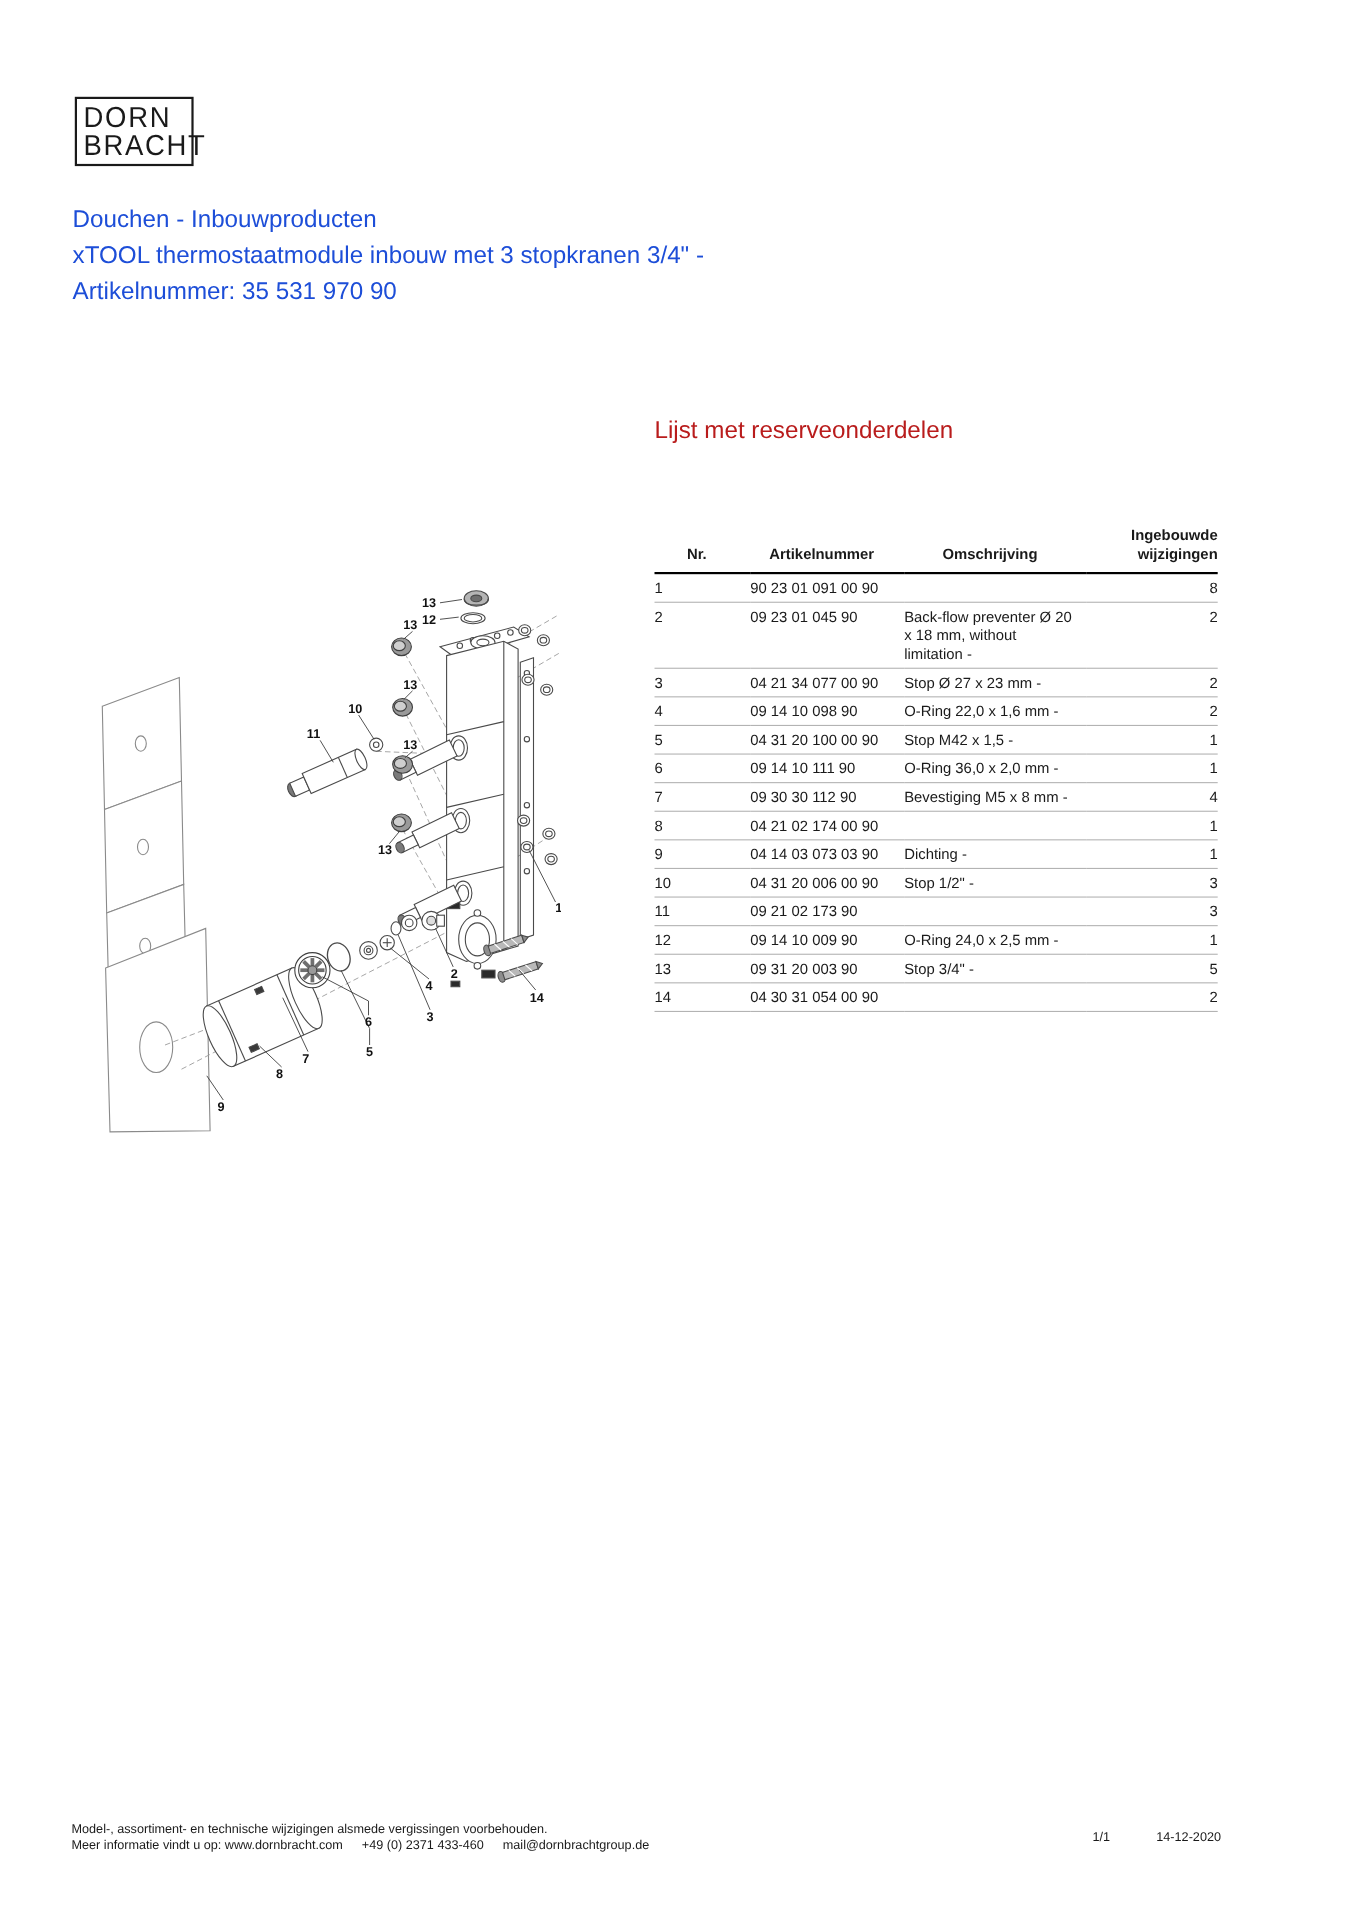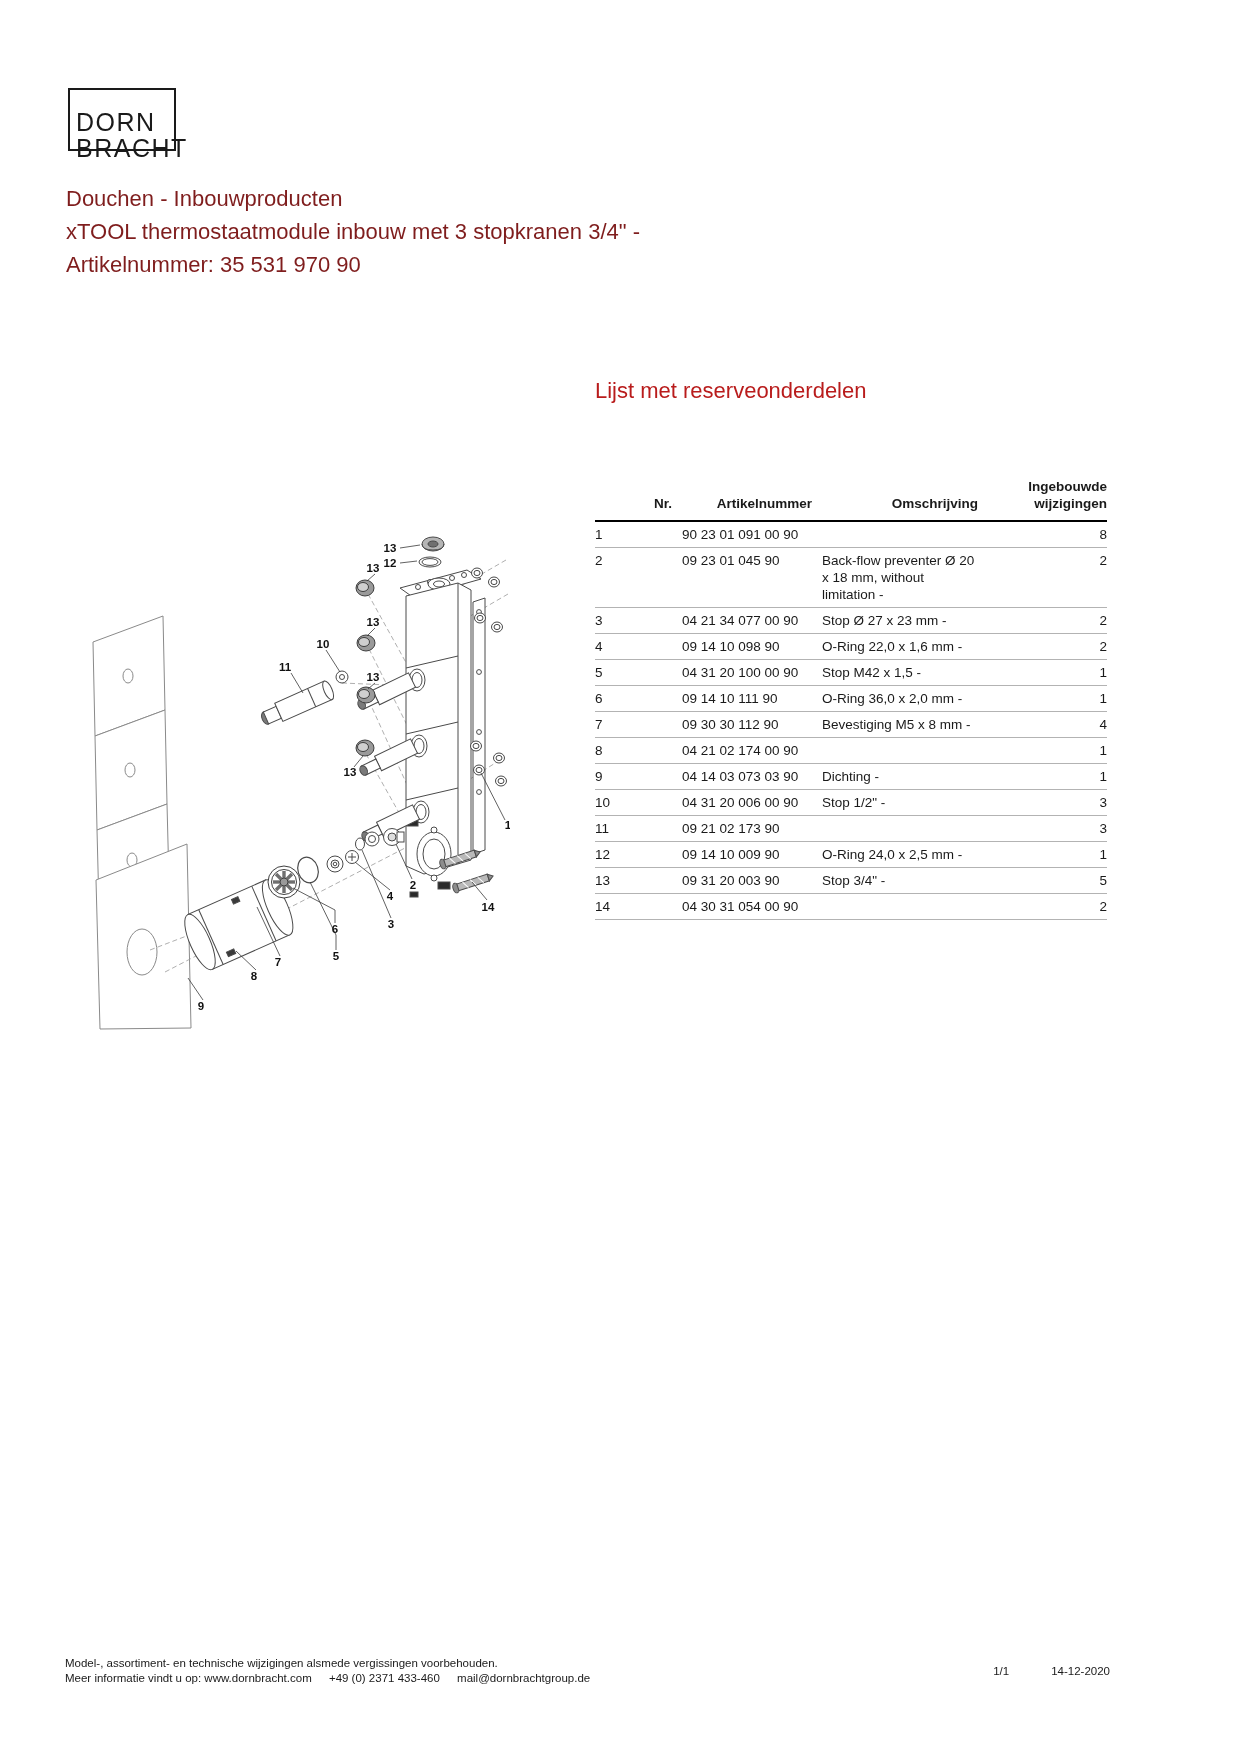--- a/index.html
+++ b/index.html
@@ -11,55 +11,55 @@
     color:#111;
     margin:0 auto;
     overflow:hidden;
   }
   
   .logo{
     position:absolute;left:68px;top:88px;
     width:108px;height:63px;
     border:2px solid #1a1a1a;
     box-sizing:border-box;
-    padding:18px 6px 0 6px;
+    padding:3px 6px 0 6px;
   }
   .logo .l1,.logo .l2{
     font-size:25px;line-height:26px;
     letter-spacing:1.5px;
     font-weight:400;
     color:#1a1a1a;
     transform:scaleY(1.05);
     transform-origin:left top;
     white-space:nowrap;
   }
   
   .header-text{
     position:absolute;left:66px;top:182px;
     font-size:22px;line-height:33px;
-    color:#7f1d1d;
+    color:#1d4ed8;
   }
   
   .parts-title{
     position:absolute;left:595px;top:378px;
     font-size:22px;color:#b91c1c;
   }
   table.parts{
     position:absolute;left:595px;top:478px;
     width:512px;
     border-collapse:collapse;
     font-size:13.5px;line-height:17px;
     color:#1a1a1a;
   }
   table.parts col.c-nr{width:87px;}
   table.parts col.c-art{width:140px;}
   table.parts col.c-oms{width:166px;}
   table.parts col.c-qty{width:119px;}
   table.parts th{
-    text-align:right;vertical-align:bottom;
+    text-align:center;vertical-align:bottom;
     font-weight:bold;padding:0 10px 8px 0;
   }
   table.parts th.col-hoeveelheid{text-align:right;padding-right:0;}
   table.parts thead tr{border-bottom:2.5px solid #000;}
   table.parts tbody tr{border-bottom:1px solid #b3b3b3;}
   table.parts td{
     vertical-align:top;
     padding:4px 10px 4px 0;
   }
   table.parts td.col-hoeveelheid{text-align:right;padding-right:0;}

